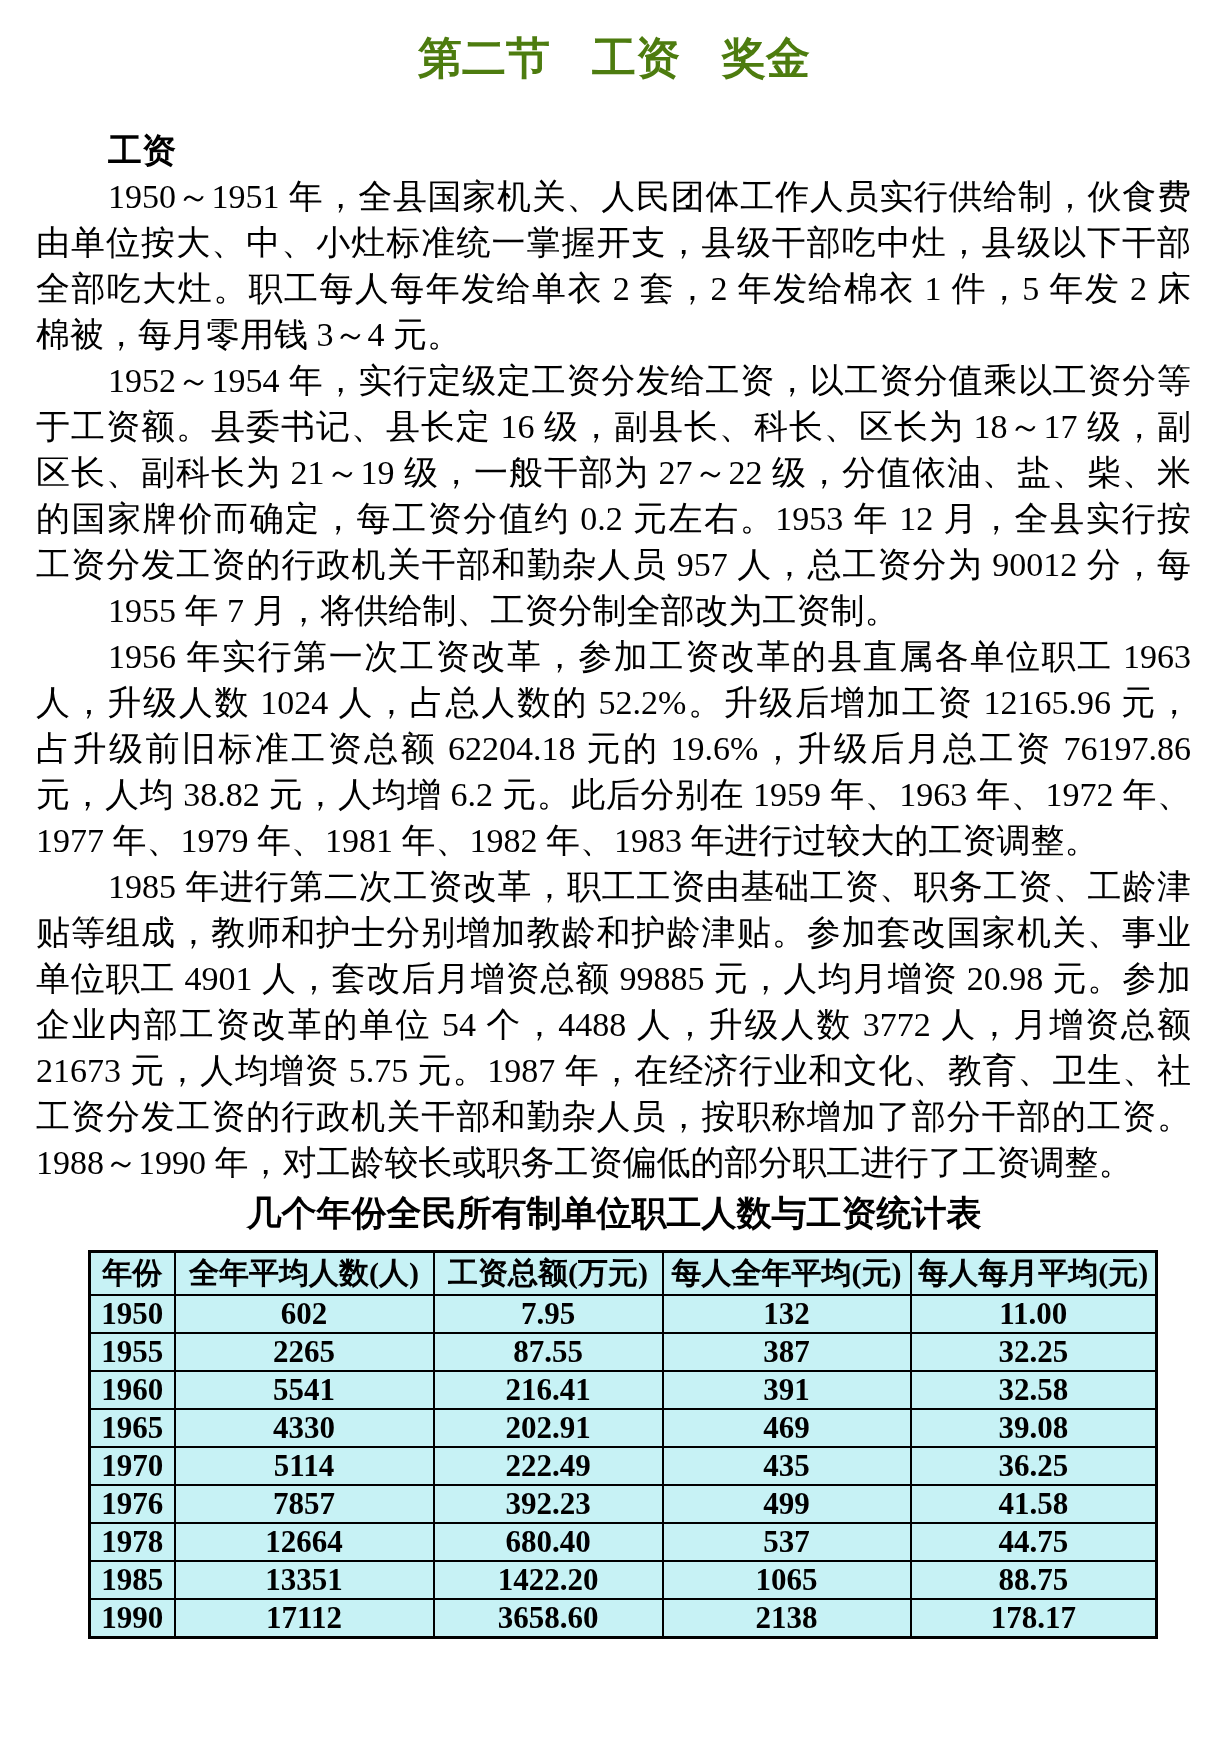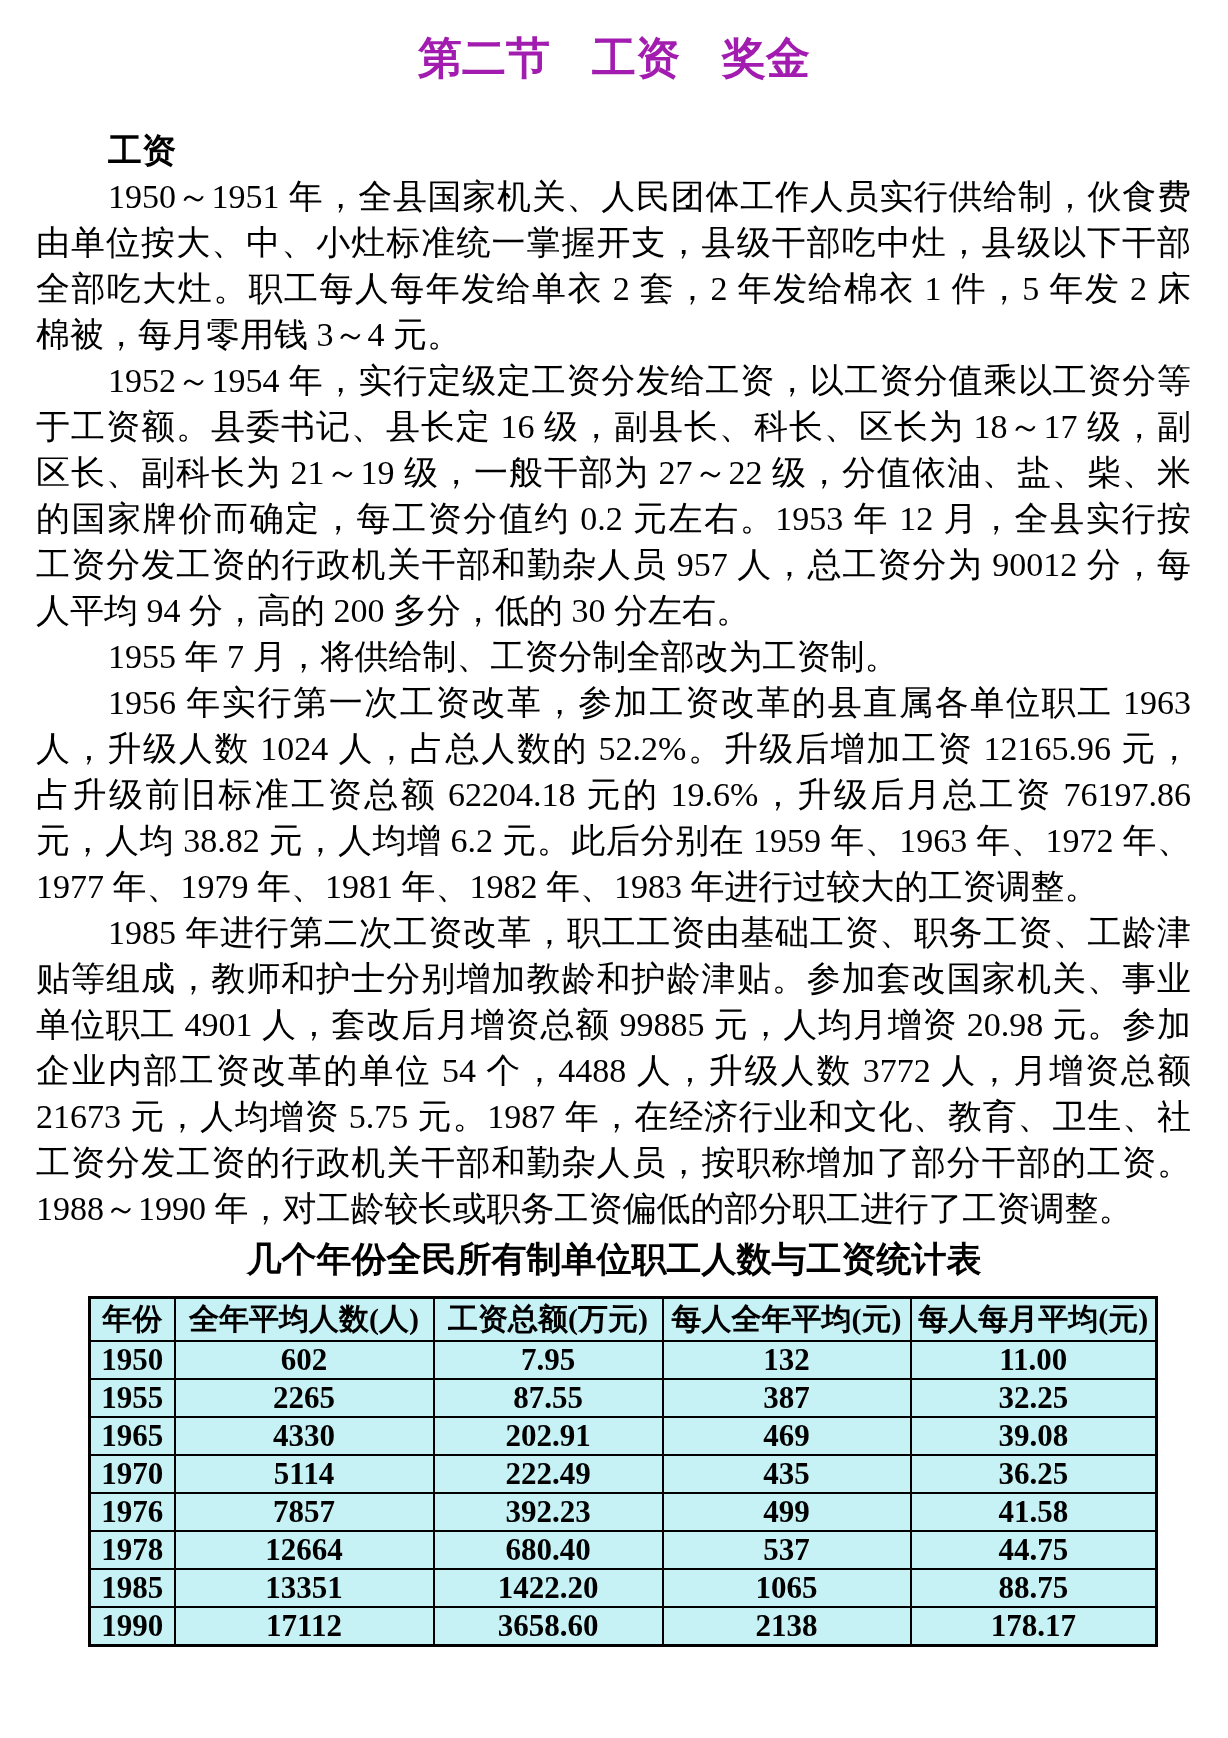--- a/index.html
+++ b/index.html
@@ -13,21 +13,21 @@
     overflow: hidden;
   }
   .doc-title {
     padding-top: 34px;
     display: flex;
     justify-content: center;
     gap: 42px;
     font-size: 44px;
     line-height: 50px;
     font-weight: 700;
-    color: #a21caf;
+    color: #4d7c0f;
   }
   .body-text {
     width: 1155px;
     margin: 44px 0 0 36px;
     font-size: 34px;
   }
   .line {
     height: 46px;
     line-height: 46px;
     white-space: normal;
@@ -92,21 +92,20 @@
     <div class="line fill indent">1950～1951 年，全县国家机关、人民团体工作人员实行供给制，伙食费</div>
     <div class="line fill">由单位按大、中、小灶标准统一掌握开支，县级干部吃中灶，县级以下干部</div>
     <div class="line fill">全部吃大灶。职工每人每年发给单衣 2 套，2 年发给棉衣 1 件，5 年发 2 床</div>
     <div class="line">棉被，每月零用钱 3～4 元。</div>
 
     <div class="line fill indent">1952～1954 年，实行定级定工资分发给工资，以工资分值乘以工资分等</div>
     <div class="line fill">于工资额。县委书记、县长定 16 级，副县长、科长、区长为 18～17 级，副</div>
     <div class="line fill">区长、副科长为 21～19 级，一般干部为 27～22 级，分值依油、盐、柴、米</div>
     <div class="line fill">的国家牌价而确定，每工资分值约 0.2 元左右。1953 年 12 月，全县实行按</div>
     <div class="line fill">工资分发工资的行政机关干部和勤杂人员 957 人，总工资分为 90012 分，每</div>
-    <div class="line">人平均 94 分，高的 200 多分，低的 30 分左右。</div>
 
     <div class="line indent">1955 年 7 月，将供给制、工资分制全部改为工资制。</div>
 
     <div class="line fill indent">1956 年实行第一次工资改革，参加工资改革的县直属各单位职工 1963</div>
     <div class="line fill">人，升级人数 1024 人，占总人数的 52.2%。升级后增加工资 12165.96 元，</div>
     <div class="line fill">占升级前旧标准工资总额 62204.18 元的 19.6%，升级后月总工资 76197.86</div>
     <div class="line fill">元，人均 38.82 元，人均增 6.2 元。此后分别在 1959 年、1963 年、1972 年、</div>
     <div class="line">1977 年、1979 年、1981 年、1982 年、1983 年进行过较大的工资调整。</div>
 
     <div class="line fill indent">1985 年进行第二次工资改革，职工工资由基础工资、职务工资、工龄津</div>
@@ -146,20 +145,27 @@
         <td>11.00</td>
       </tr>
       <tr>
         <td>1955</td>
         <td>2265</td>
         <td>87.55</td>
         <td>387</td>
         <td>32.25</td>
       </tr>
       <tr>
+        <td>1960</td>
+        <td>5541</td>
+        <td>216.41</td>
+        <td>391</td>
+        <td>32.58</td>
+      </tr>
+      <tr>
         <td>1965</td>
         <td>4330</td>
         <td>202.91</td>
         <td>469</td>
         <td>39.08</td>
       </tr>
       <tr>
         <td>1970</td>
         <td>5114</td>
         <td>222.49</td>

